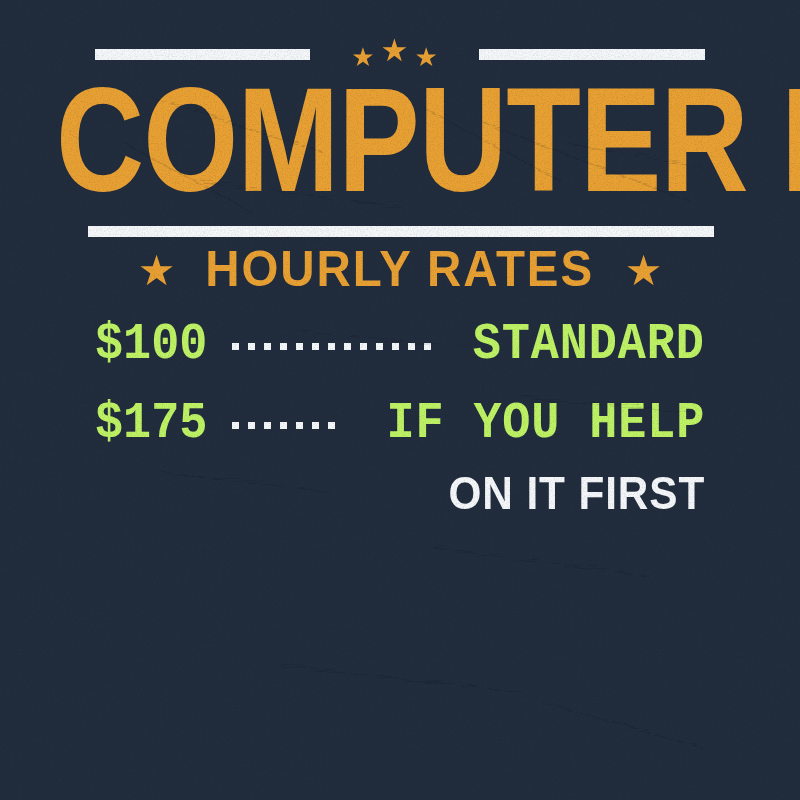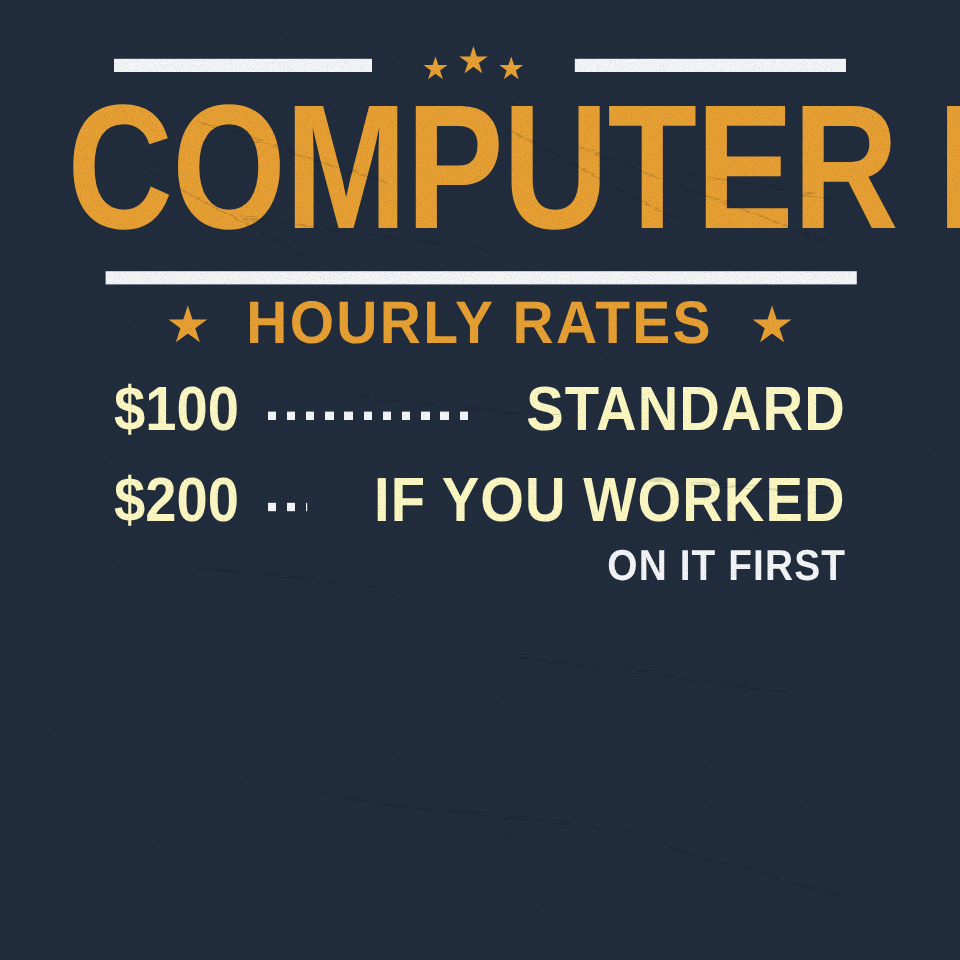--- a/index.html
+++ b/index.html
@@ -128,22 +128,22 @@
   .rate-row {
     display:block;
     margin-bottom:9px;
   }
   .rate-row:last-child { margin-bottom:0; }
 
   .rate-line {
     display:flex;
     align-items:baseline;
     width:100%;
-    color:#fef9c3;
-    font-family:Liberation Sans, sans-serif;
+    color:#bef264;
+    font-family:Liberation Mono, monospace;
     font-weight:bold;
     font-size:52px;
     line-height:1.22;
     white-space:nowrap;
   }
 
   .rate-price {
     flex:0 0 auto;
     transform:scaleX(0.9);
     transform-origin:left center;
@@ -177,21 +177,21 @@
     transform-origin:right center;
     letter-spacing:1px;
   }
 
   .rate-cont {
     display:block;
     text-align:right;
     color:#f4f6f8;
     font-family:"Liberation Sans Narrow","Liberation Sans",sans-serif;
     font-weight:bold;
-    font-size:36px;
+    font-size:47px;
     line-height:1.18;
     letter-spacing:1px;
     white-space:nowrap;
   }
   .rate-cont > span {
     display:inline-block;
     transform:scaleX(0.9);
     transform-origin:right center;
   }
 
@@ -235,27 +235,29 @@
 
     <div class="rate-row">
       <div class="rate-line">
         <span class="rate-price">$100</span>
         <span class="rate-dots"></span>
         <span class="rate-label">STANDARD</span>
       </div>
     </div>
 
 
-
     <div class="rate-row">
       <div class="rate-line">
-        <span class="rate-price">$200</span>
+        <span class="rate-price">$175</span>
         <span class="rate-dots"></span>
-        <span class="rate-label">IF YOU WORKED</span>
+        <span class="rate-label">IF YOU HELP</span>
       </div>
+    </div>
+
+    <div class="rate-row">
       <div class="rate-cont">
         <span>ON IT FIRST</span>
       </div>
     </div>
 
 
   </div>
 
   <svg class="grunge" width="800" height="800" viewBox="0 0 800 800" preserveAspectRatio="none" xmlns="http://www.w3.org/2000/svg">
     <defs>

